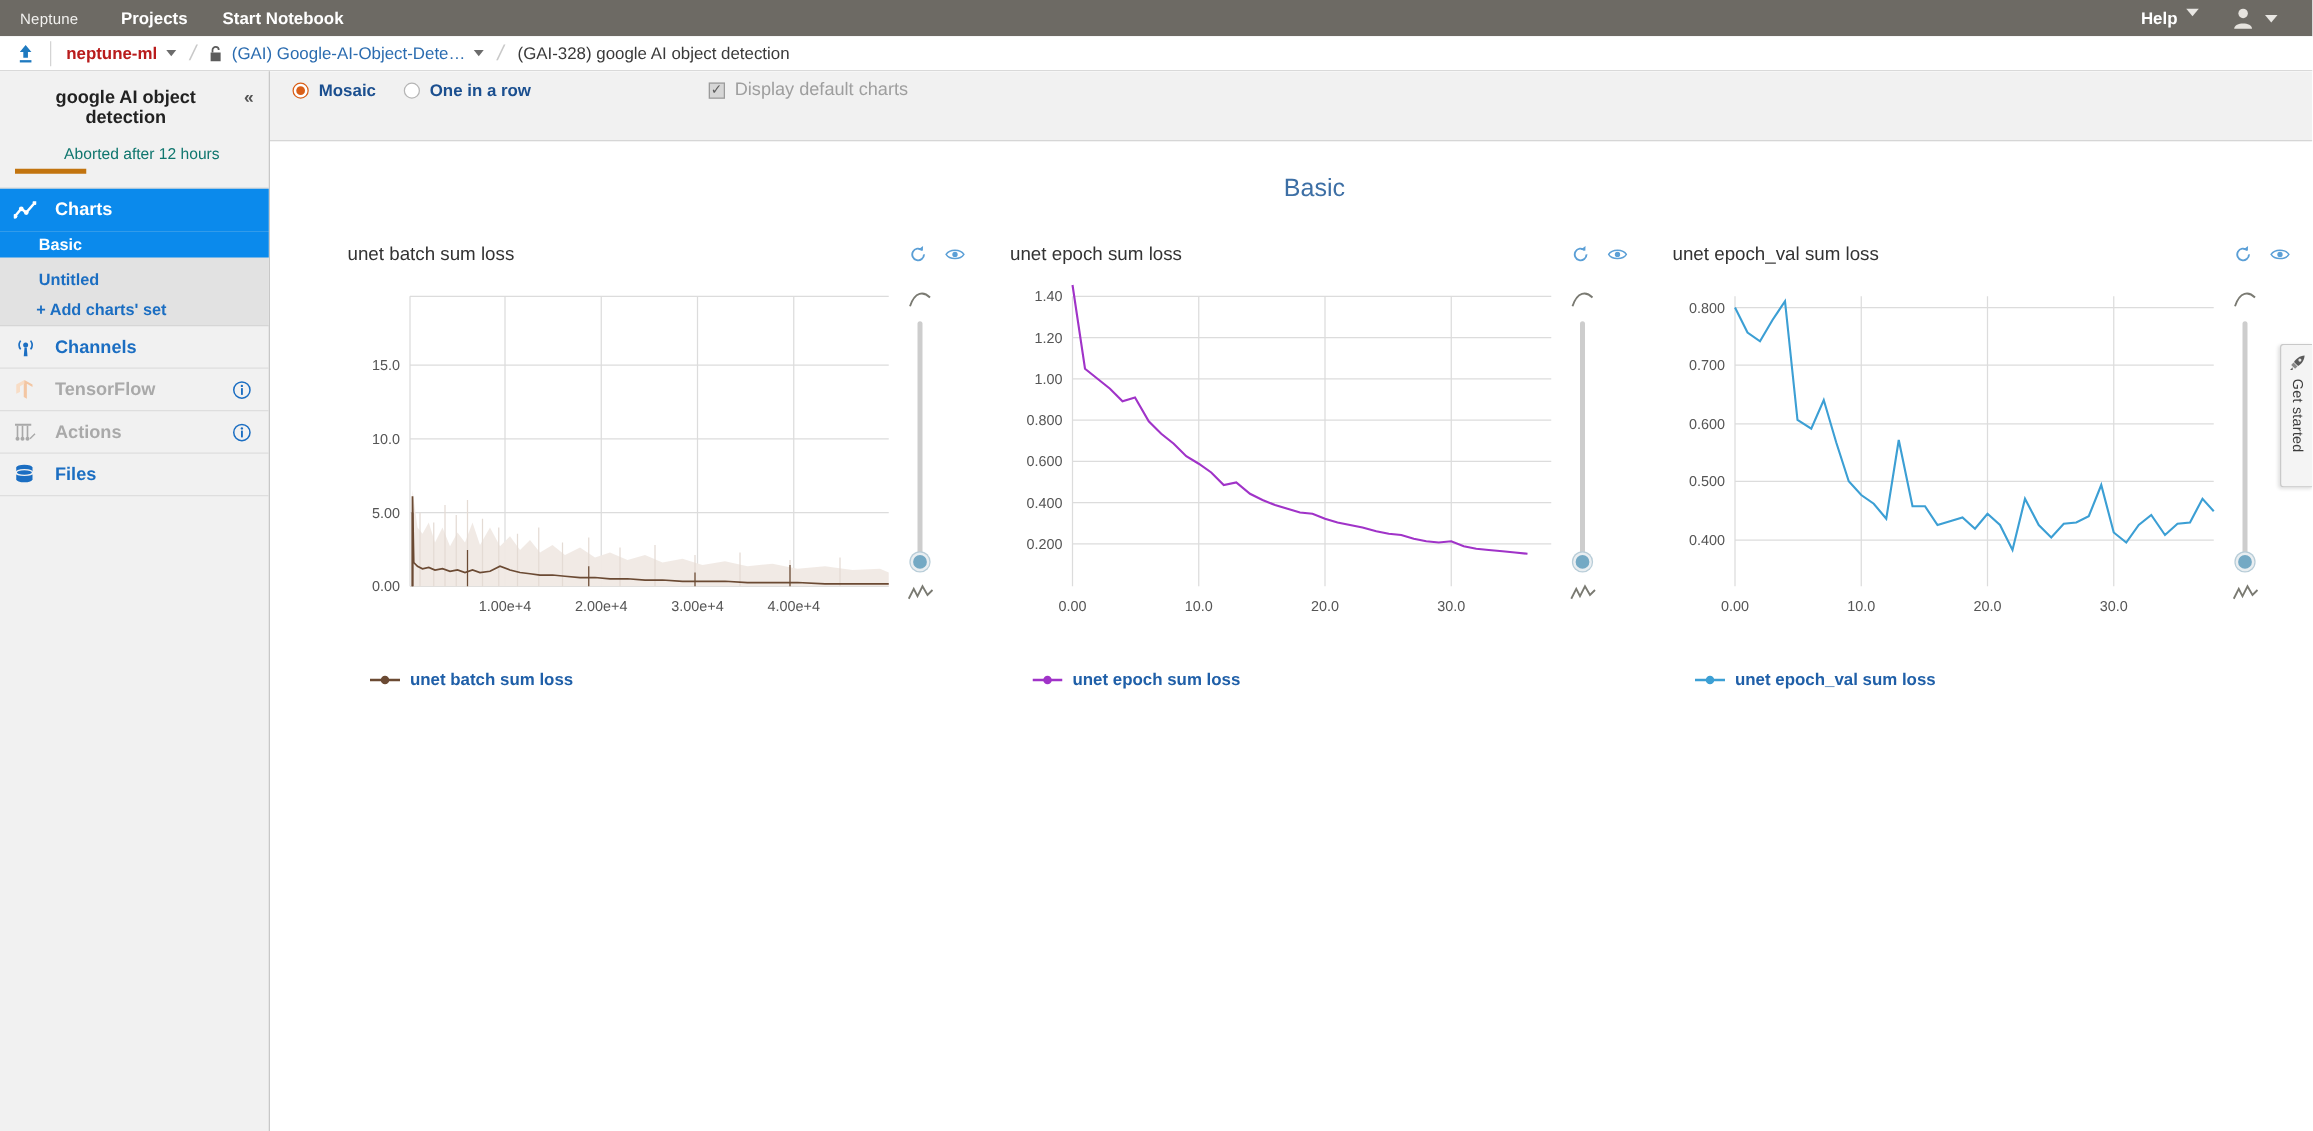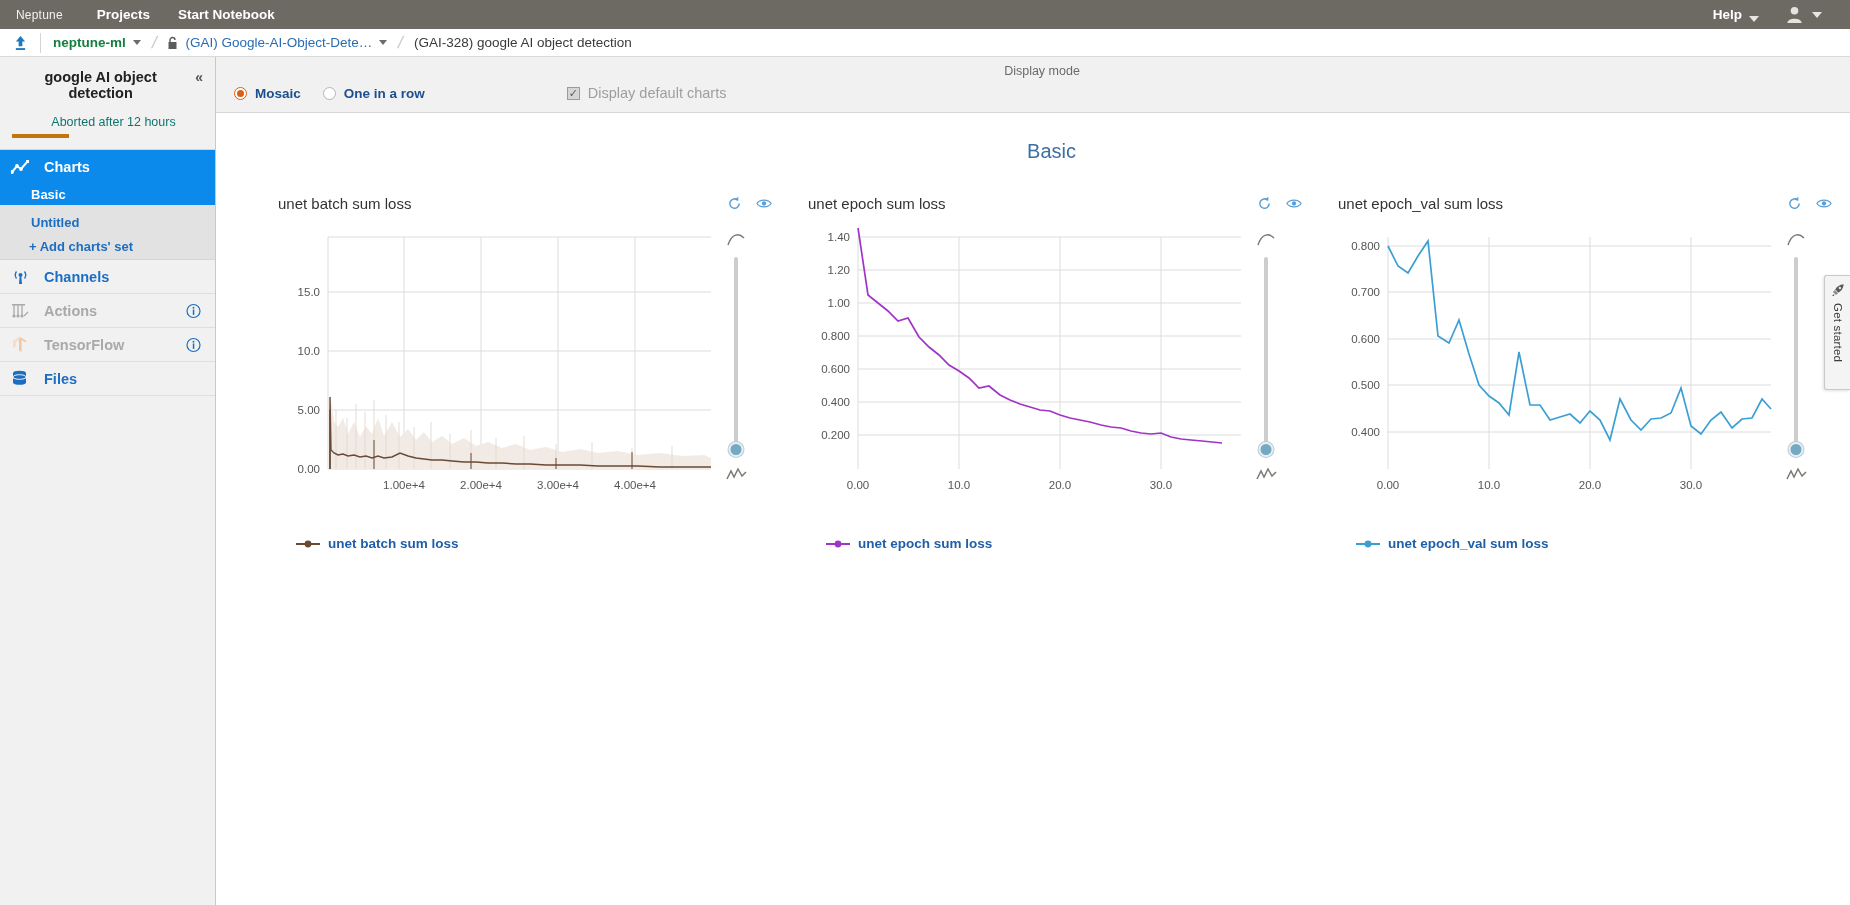--- a/index.html
+++ b/index.html
@@ -36,21 +36,21 @@
     cursor: pointer;
   }
   .topbar-spacer { flex: 1; }
   .top-right {
     display: flex;
     align-items: center;
     gap: 26px;
     padding-right: 14px;
   }
   .help-group {
-    display: flex; align-items: flex-end; gap: 7px;
+    display: flex; align-items: flex-start; gap: 7px;
     font-size: 13.5px; font-weight: bold; color: #fff; cursor: pointer;
   }
   .avatar-group { display: flex; align-items: center; gap: 8px; cursor: pointer; }
   .chev {
     width: 0; height: 0;
     border-left: 5px solid transparent;
     border-right: 5px solid transparent;
     border-top: 6px solid #e8e6e2;
   }
 
@@ -68,21 +68,21 @@
     color: #1f7ac0;
     font-size: 15px;
     margin-right: 13px;
     cursor: pointer;
     line-height: 1;
   }
   .crumb-div {
     width: 1px; height: 20px; background: #d4d4d4; margin-right: 12px;
   }
   .crumb-link {
-    color: #15803d;
+    color: #b91c1c;
     font-weight: bold;
     cursor: pointer;
   }
   .crumb-link.plain { font-weight: normal; color: #2b6cb0; }
   .crumb-sep {
     color: #c9c9c9;
     margin: 0 11px;
     font-size: 17px;
     transform: skewX(-12deg);
     font-weight: 300;
@@ -394,20 +394,37 @@
           <circle cx="9.5" cy="6" r="2" fill="#1b6ec2"></circle>
           <path d="M5.5 2.5 A6 6 0 0 0 5.5 9.5 M13.5 2.5 A6 6 0 0 1 13.5 9.5" fill="none" stroke="#1b6ec2" stroke-width="1.3"></path>
           <path d="M8.6 8 L8 15 h3 l-0.6 -7 z" fill="#1b6ec2"></path>
         </svg>
       </span>
       <span>Channels</span>
     </div>
 
     <div class="nav-row disabled">
       <span class="nav-ic">
+        <svg width="17" height="17" viewBox="0 0 17 17">
+          <path d="M8.5 1 L15 4.5 L15 6.5 L10.5 4 L10.5 16 L8 14.5 L8 2.5 Z" fill="#f3c6a3"></path>
+          <path d="M8.5 1 L2 4.5 L2 12 L5 10.5 L5 6 L8.5 4 Z" fill="#f8ddc6"></path>
+        </svg>
+      </span>
+      <span>TensorFlow</span>
+      <span class="info-i">
+        <svg width="15" height="15" viewBox="0 0 15 15">
+          <circle cx="7.5" cy="7.5" r="6.5" fill="none" stroke="#1b6ec2" stroke-width="1.2"></circle>
+          <circle cx="7.5" cy="4.2" r="0.95" fill="#1b6ec2"></circle>
+          <rect x="6.8" y="6" width="1.5" height="5.4" fill="#1b6ec2"></rect>
+        </svg>
+      </span>
+    </div>
+
+    <div class="nav-row disabled">
+      <span class="nav-ic">
         <svg width="19" height="16" viewBox="0 0 19 16">
           <rect x="1" y="1" width="13" height="1.6" fill="#a9a9a9"></rect>
           <line x1="3" y1="2.5" x2="3" y2="12" stroke="#a9a9a9" stroke-width="1.3"></line>
           <line x1="7" y1="2.5" x2="7" y2="12" stroke="#a9a9a9" stroke-width="1.3"></line>
           <line x1="11" y1="2.5" x2="11" y2="12" stroke="#a9a9a9" stroke-width="1.3"></line>
           <circle cx="3" cy="13" r="1.6" fill="#a9a9a9"></circle>
             <circle cx="7" cy="13" r="1.6" fill="#a9a9a9"></circle>
           <circle cx="11" cy="13" r="1.6" fill="#a9a9a9"></circle>
           <line x1="13" y1="13" x2="17" y2="9" stroke="#a9a9a9" stroke-width="1.2"></line>
         </svg>
@@ -415,55 +432,37 @@
       <span>Actions</span>
       <span class="info-i">
         <svg width="15" height="15" viewBox="0 0 15 15">
           <circle cx="7.5" cy="7.5" r="6.5" fill="none" stroke="#1b6ec2" stroke-width="1.2"></circle>
           <circle cx="7.5" cy="4.2" r="0.95" fill="#1b6ec2"></circle>
           <rect x="6.8" y="6" width="1.5" height="5.4" fill="#1b6ec2"></rect>
         </svg>
       </span>
     </div>
 
-    <div class="nav-row disabled">
-      <span class="nav-ic">
-        <svg width="17" height="17" viewBox="0 0 17 17">
-          <path d="M8.5 1 L15 4.5 L15 6.5 L10.5 4 L10.5 16 L8 14.5 L8 2.5 Z" fill="#f3c6a3"></path>
-          <path d="M8.5 1 L2 4.5 L2 12 L5 10.5 L5 6 L8.5 4 Z" fill="#f8ddc6"></path>
-        </svg>
-      </span>
-      <span>TensorFlow</span>
-      <span class="info-i">
-        <svg width="15" height="15" viewBox="0 0 15 15">
-          <circle cx="7.5" cy="7.5" r="6.5" fill="none" stroke="#1b6ec2" stroke-width="1.2"></circle>
-          <circle cx="7.5" cy="4.2" r="0.95" fill="#1b6ec2"></circle>
-          <rect x="6.8" y="6" width="1.5" height="5.4" fill="#1b6ec2"></rect>
-        </svg>
-      </span>
-    </div>
-
 
     <div class="nav-row">
       <span class="nav-ic">
         <svg width="17" height="17" viewBox="0 0 16 17">
           <ellipse cx="8" cy="3" rx="6.5" ry="2.3" fill="#1b6ec2"></ellipse>
           <path d="M1.5 3 v4 a6.5 2.3 0 0 0 13 0 V3 Z" fill="#1b6ec2"></path>
           <path d="M1.5 8.5 v4 a6.5 2.3 0 0 0 13 0 V8.5 Z" fill="#1b6ec2"></path>
           <ellipse cx="8" cy="7" rx="6.5" ry="2.3" fill="none" stroke="#f1f1f1" stroke-width="1"></ellipse>
         </svg>
       </span>
       <span>Files</span>
     </div>
   </div>
 
   <div class="main">
 
     <div class="toolbar">
-      <div class="toolbar-label">Display mode</div>
       <div class="mode-row">
         <div class="radio-item">
           <span class="radio checked"></span>
           <span class="radio-label">Mosaic</span>
         </div>
         <div class="radio-item">
           <span class="radio"></span>
           <span class="radio-label">One in a row</span>
         </div>
         <div class="cb-item">

